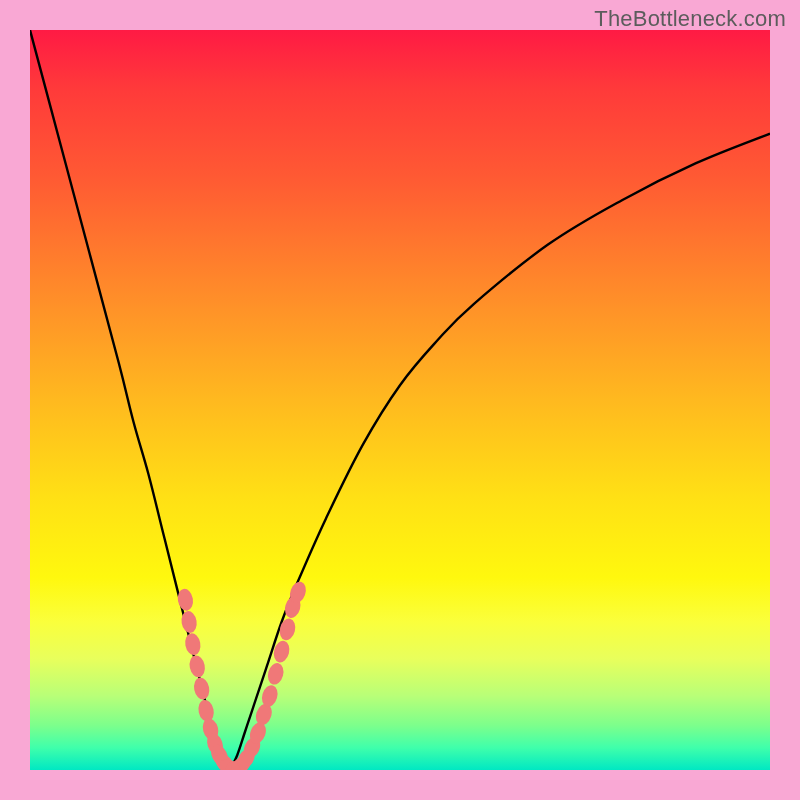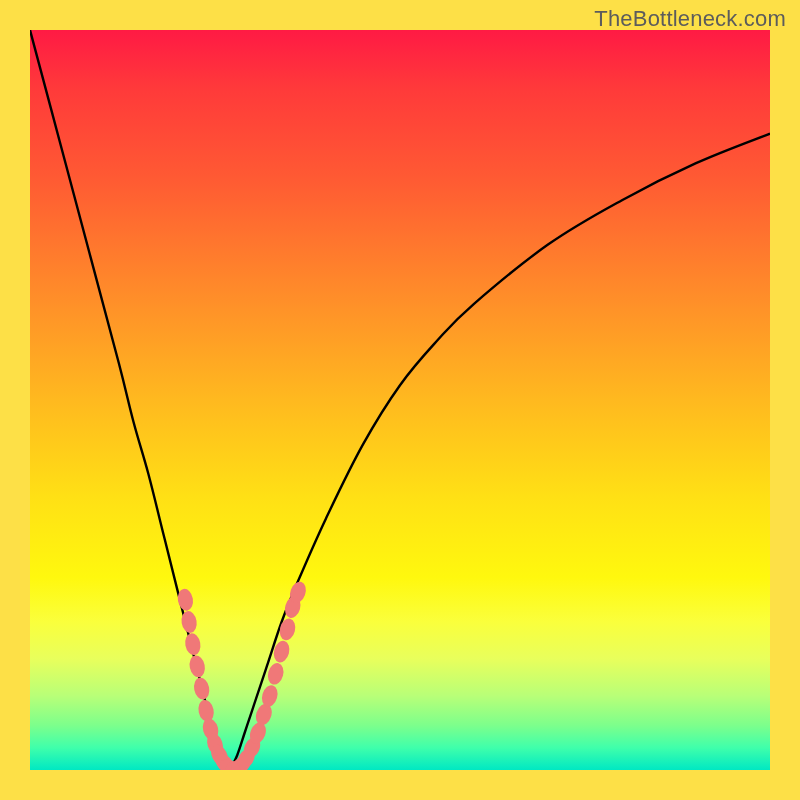--- a/index.html
+++ b/index.html
@@ -7,21 +7,21 @@
     padding: 0;
     width: 800px;
     height: 800px;
     overflow: hidden;
     background: #000;
     font-family: Arial, Helvetica, sans-serif;
   }
   .frame {
     position: absolute;
     inset: 0;
-    background: #fde047;
+    background: #f9a8d4;
     text-decoration: underline;
   }
   .plot-area {
     position: absolute;
     left: 30px;
     top: 30px;
     width: 740px;
     height: 740px;
     overflow: hidden;
   }

